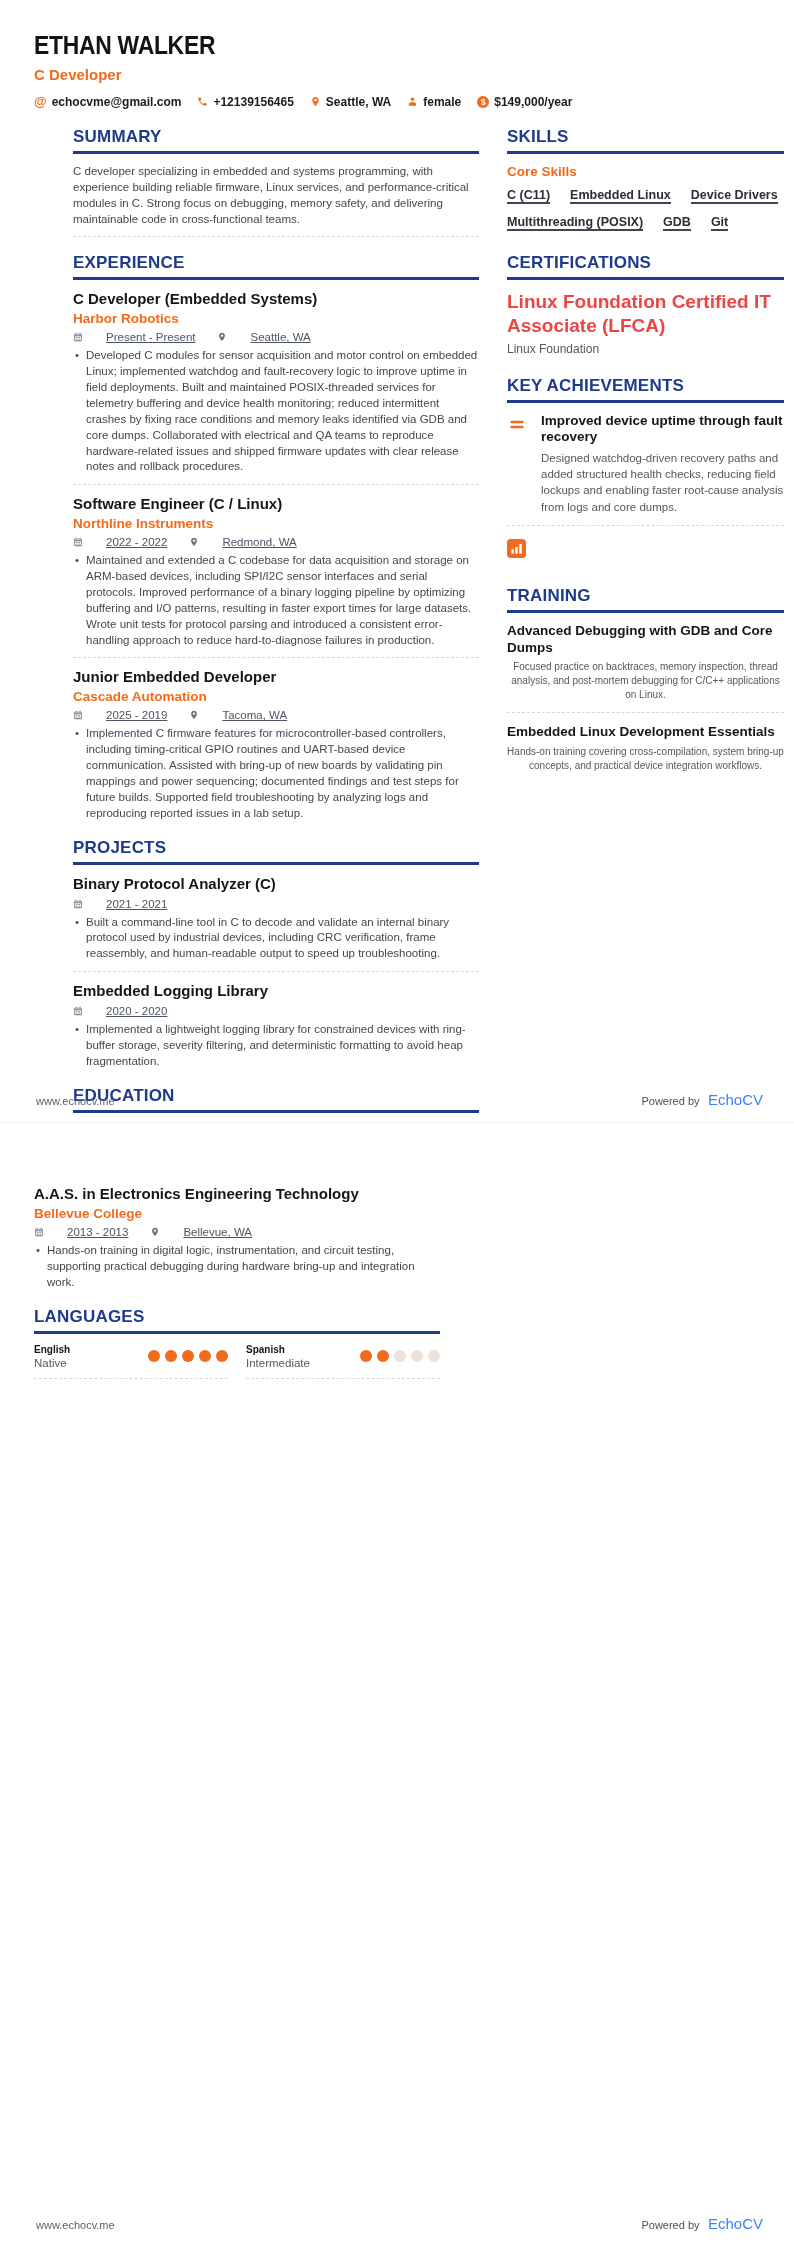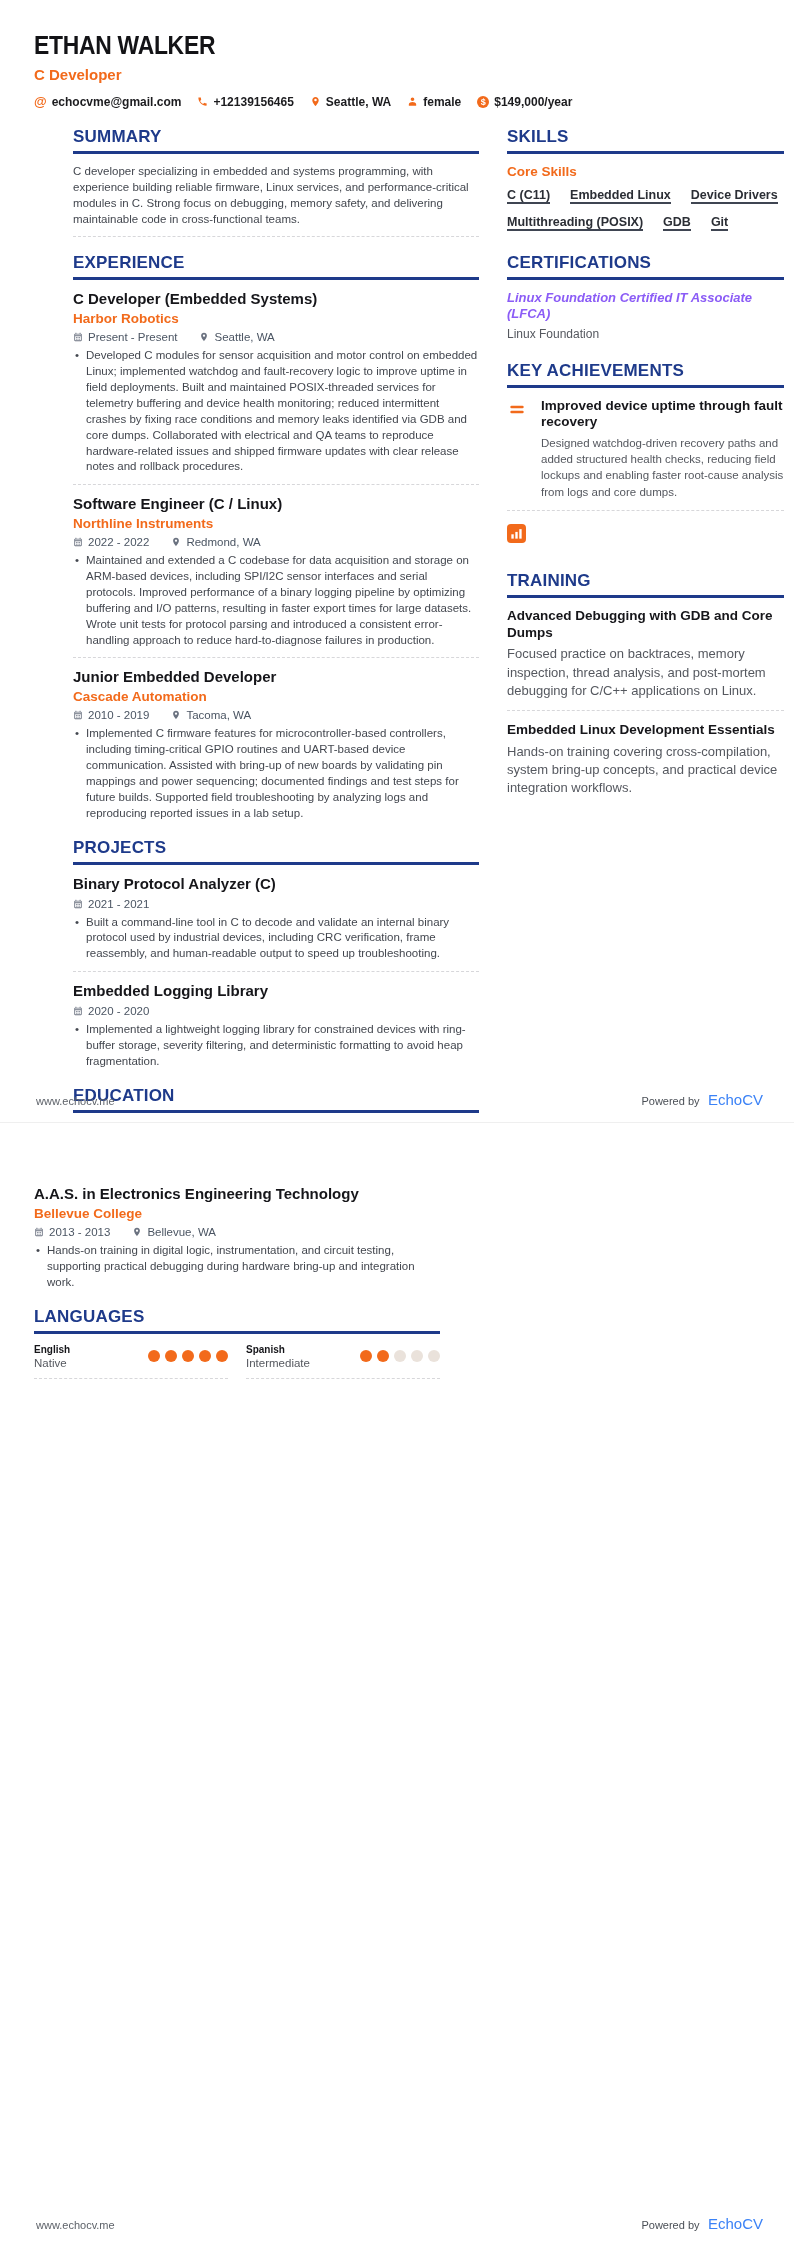--- a/index.html
+++ b/index.html
@@ -30,43 +30,43 @@
 
   h2.sec { font-size:17px; font-weight:bold; color:#1e3a8a; letter-spacing:.2px;
            border-bottom:3px solid #1e3a8a; padding-bottom:4px; margin-bottom:10px; }
   .sec-gap { margin-top:16px; }
 
   .summary-text { font-size:11.5px; line-height:1.38; color:#43474f; }
 
   .entry-title { font-size:15px; font-weight:bold; color:#16161a; line-height:1.2; }
   .org { font-size:13.5px; font-weight:bold; color:#f26a1b; margin-top:3px; }
   .meta { display:flex; align-items:center; gap:22px; margin-top:5px; color:#4b5563; font-size:11.5px; }
-  .meta-item { display:flex; align-items:center; gap:5px; }
+  .meta-item { display:flex; align-items:center; gap:23px;text-decoration:underline; }
   .meta-item svg { flex:none; }
   ul.bullets { list-style:none; margin-top:5px; }
   ul.bullets li { position:relative; padding-left:13px; font-size:11.5px; line-height:1.38; color:#43474f; }
   ul.bullets li::before { content:"•"; position:absolute; left:2px; top:0; color:#43474f; }
   .divider { border-bottom:1px dashed #d7d7da; margin:9px 0 10px 0; }
 
   
   .skill-group-title { font-size:13.5px; font-weight:bold; color:#f26a1b; margin-bottom:9px; }
   .skills-list { display:flex; flex-wrap:wrap; column-gap:20px; row-gap:11px; }
   .skill { font-size:12.5px; font-weight:bold; color:#2b2e35; border-bottom:2px solid #3f4552; }
 
-  .cert-name { font-size:13px; font-weight:bold; color:#8b5cf6; line-height:1.25;font-style:italic; }
+  .cert-name { font-size:19px; font-weight:bold; color:#ef4444; line-height:1.25; }
   .cert-issuer { font-size:12px; color:#55585f; margin-top:4px; }
 
   .ach { display:flex; gap:12px; }
   .ach-icon { flex:none; width:22px; padding-top:2px; }
   .ach-title { font-size:13.5px; font-weight:bold; color:#16161a; line-height:1.25; }
   .ach-desc { font-size:11.5px; line-height:1.4; color:#55585f; margin-top:4px; }
   .r-divider { border-bottom:1px dashed #d7d7da; margin:10px 0 11px 0; }
 
   .training-name { font-size:13.5px; font-weight:bold; color:#16161a; line-height:1.25; }
-  .training-desc { font-size:13px; line-height:1.4; color:#55585f; margin-top:4px; }
+  .training-desc { font-size:10px; line-height:1.4; color:#55585f; margin-top:4px;text-align:center; }
 
   
   .lang-row { display:flex; gap:18px; }
   .lang-entry { flex:1; display:flex; justify-content:space-between; align-items:center;
                 padding-bottom:9px; border-bottom:1px dashed #d7d7da; }
   .lang-name { font-size:10px; font-weight:bold; color:#16161a; }
   .lang-level { font-size:11.5px; color:#55585f; margin-top:2px; }
   .dots { display:flex; gap:5px; }
   .dot { width:12px; height:12px; border-radius:50%; }
   .dot-filled { background:#f26a1b; }
@@ -180,21 +180,21 @@
         </div>
 
         <div class="entry">
           <div class="entry-title">Junior Embedded Developer</div>
           <div class="org">Cascade Automation</div>
           <div class="meta">
             <span class="meta-item">
               <svg width="10" height="10" viewBox="0 0 24 24" fill="#6b7280">
                   <path d="M19 4h-1V2h-2v2H8V2H6v2H5a2 2 0 0 0-2 2v14a2 2 0 0 0 2 2h14a2 2 0 0 0 2-2V6a2 2 0 0 0-2-2zm0 16H5V10h14zM5 8V6h14v2zM7 12h4v2H7zm0 4h4v2H7zm6-4h4v2h-4zm0 4h4v2h-4z"></path>
                 </svg>
-              <span>2010 - 2019</span>
+              <span>2025 - 2019</span>
             </span>
             <span class="meta-item">
               <svg width="10" height="10" viewBox="0 0 24 24" fill="#6b7280">
                   <path d="M12 2C8.1 2 5 5.1 5 9c0 5.2 7 13 7 13s7-7.8 7-13c0-3.9-3.1-7-7-7zm0 9.5A2.5 2.5 0 1 1 12 6a2.75 2.75 0 0 1 0 5.5z"></path>
                 </svg>
               <span>Tacoma, WA</span>
             </span>
           </div>
           <ul class="bullets">
               <li>Implemented C firmware features for microcontroller-based controllers, including timing-critical GPIO routines and UART-based device communication. Assisted with bring-up of new boards by validating pin mappings and power sequencing; documented findings and test steps for future builds. Supported field troubleshooting by analyzing logs and reproducing reported issues in a lab setup.</li>

